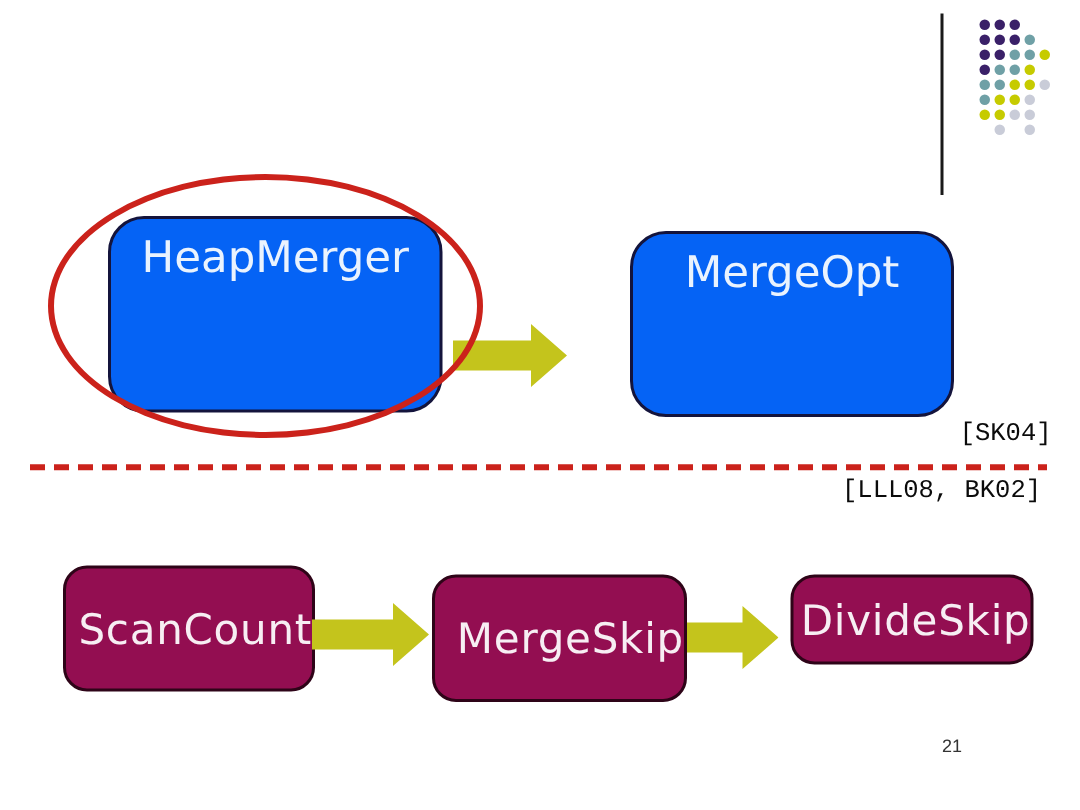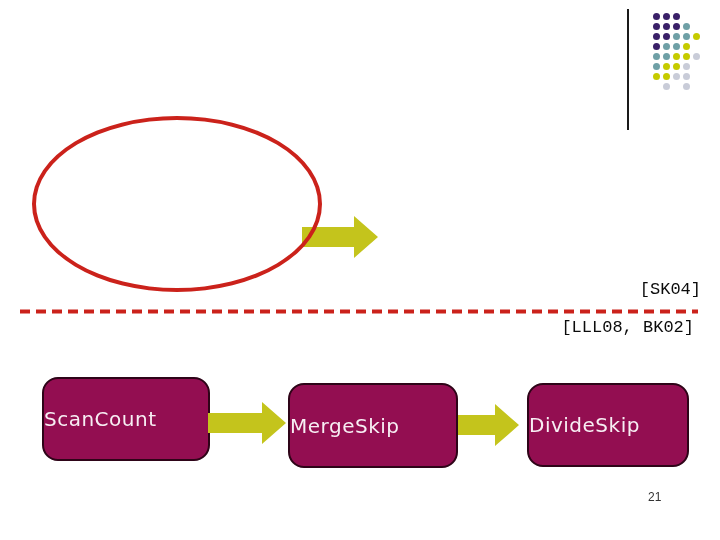--- a/index.html
+++ b/index.html
@@ -27,26 +27,26 @@
   .box-blue{
     position:absolute;background:var(--box_blue);border:2px solid var(--box_blue_border);
     border-radius:24px;box-sizing:border-box;text-align:center;
     color:var(--box_text_blue);font-size:29px;
   }
   .box-blue .box-label{display:block;padding-top:8px;}
   .box-heap{left:72px;top:144px;width:223px;height:131px;}
   .box-mergeopt{left:420px;top:154px;width:216px;height:124px;}
   .box-magenta{
     position:absolute;background:var(--box_magenta);border:2px solid var(--box_magenta_border);
-    border-radius:16px;box-sizing:border-box;display:flex;align-items:center;justify-content:flex-start;
-    color:var(--box_text_magenta);font-size:20px;letter-spacing:0.5px;
+    border-radius:16px;box-sizing:border-box;display:flex;align-items:center;justify-content:flex-end;
+    color:var(--box_text_magenta);font-size:28px;letter-spacing:0.5px;
   }
   .box-scancount{left:42px;top:377px;width:168px;height:84px;}
   .box-mergeskip{left:288px;top:383px;width:170px;height:85px;}
-  .box-divideskip{left:527px;top:383px;width:162px;height:84px;}
+  .box-divideskip{left:527px;top:383px;width:162px;height:60px;}
   
   .ellipse{
     position:absolute;left:32px;top:116px;width:290px;height:176px;
     border:4px solid var(--annotation_red);border-radius:50%;box-sizing:border-box;
     z-index:5;background:transparent;
   }
   
   .arrow{position:absolute;}
   .arrow polygon{fill:var(--arrow_yellow);}
   .arrow-1{left:302px;top:216px;}
@@ -56,21 +56,21 @@
   .divider{position:absolute;left:0;top:307px;width:720px;height:9px;}
   .divider line{stroke:var(--annotation_red);stroke-width:4;}
   
   .citation{
     position:absolute;font-family:Liberation Mono, monospace;font-size:17px;
     color:var(--citation_text);white-space:nowrap;
   }
   .citation-sk{right:19px;top:280px;}
   .citation-lll{right:26px;top:318px;text-align:right;}
   .page-number{
-    position:absolute;left:648px;top:490px;font-size:12px;color:var(--page_number_text);
+    position:absolute;left:628px;top:490px;font-size:12px;color:var(--page_number_text);
     font-family:"Liberation Sans",sans-serif;
   }
 </style>
 </head>
 <body>
 
 <div class="slide">
 
 
   <div class="logo-line"></div>
@@ -110,26 +110,32 @@
       <div class="dot dot-g"></div>
       <div class="dot dot-g"></div>
       <div class="dot dot-none"></div>
       <div class="dot dot-none"></div>
       <div class="dot dot-g"></div>
       <div class="dot dot-none"></div>
       <div class="dot dot-g"></div>
       <div class="dot dot-none"></div>
     </div>
 
+  <div class="box-blue box-heap">
+    <span class="box-label">HeapMerger</span>
+  </div>
   <div class="ellipse"></div>
 
   <svg class="arrow arrow-1" width="76" height="42" viewBox="0 0 76 42">
     <polygon points="0,11 52,11 52,0 76,21 52,42 52,31 0,31"></polygon>
   </svg>
 
+  <div class="box-blue box-mergeopt">
+    <span class="box-label">MergeOpt</span>
+  </div>
 
   <div class="citation citation-sk">[SK04]</div>
 
   <svg class="divider" width="720" height="9" viewBox="0 0 720 9">
     <line x1="20" y1="4.5" x2="698" y2="4.5" stroke-dasharray="10 6"></line>
   </svg>
 
   <div class="citation citation-lll">[LLL08, BK02]</div>
 
   <div class="box-magenta box-scancount">

